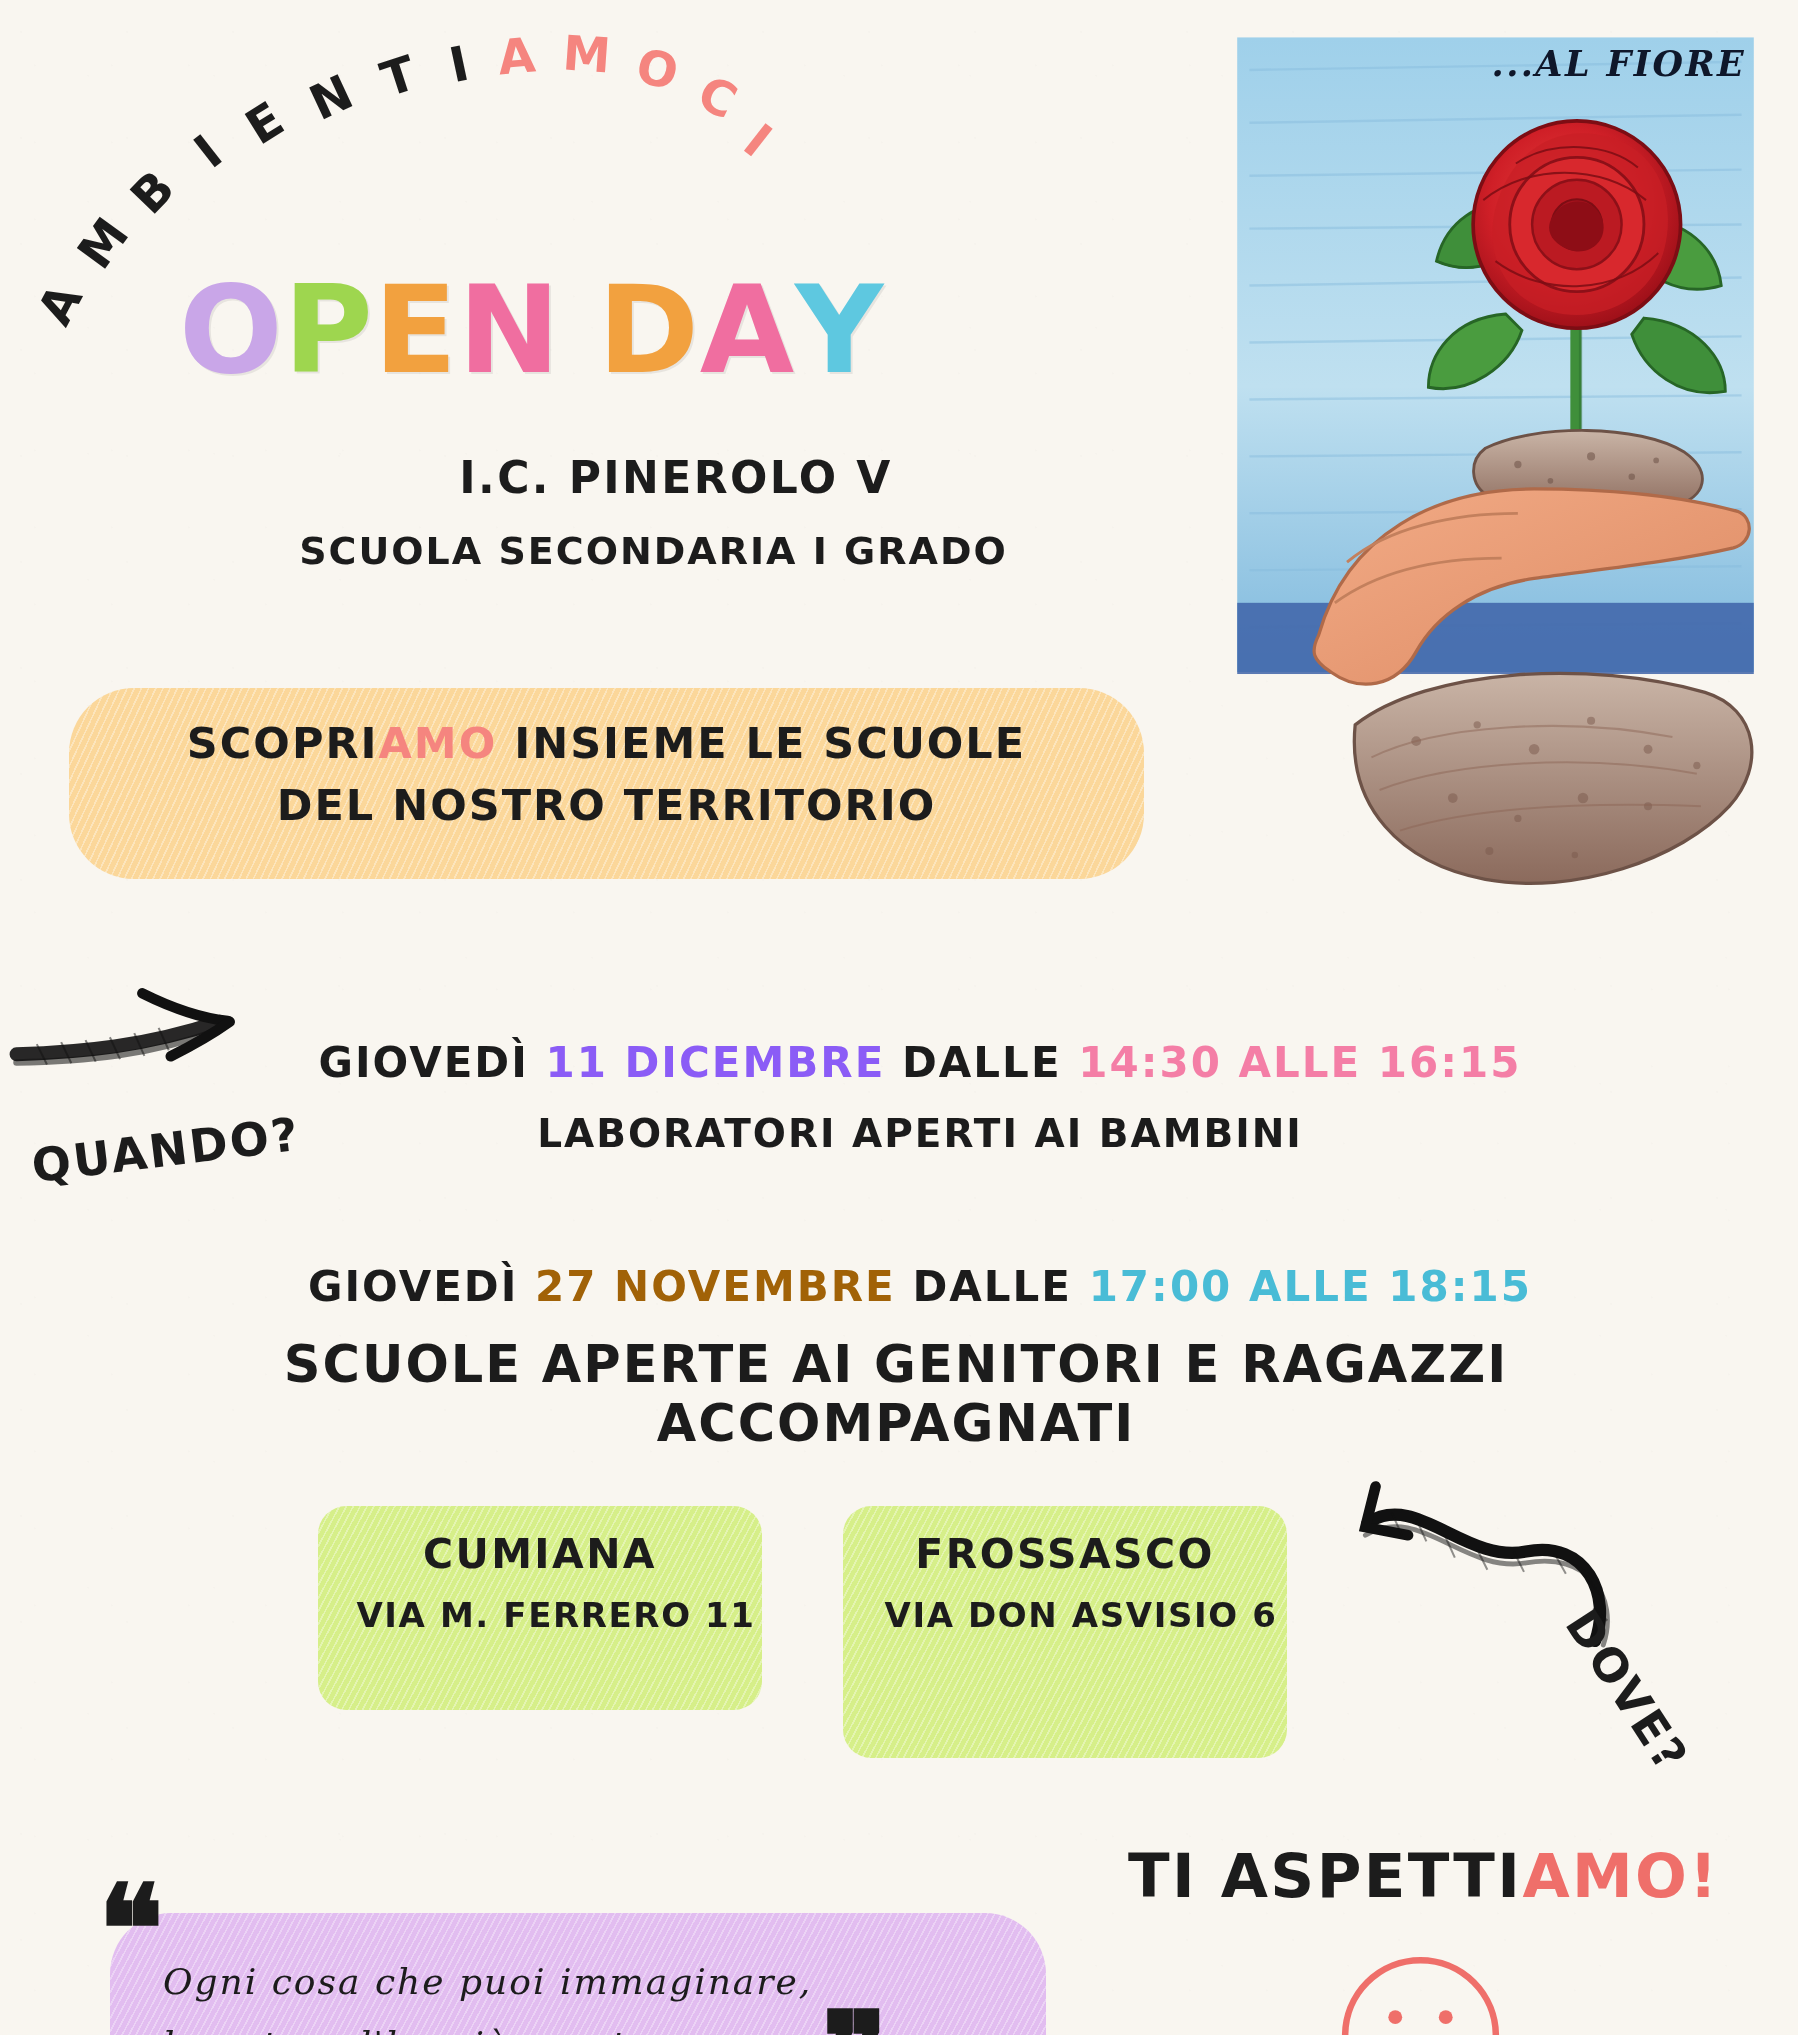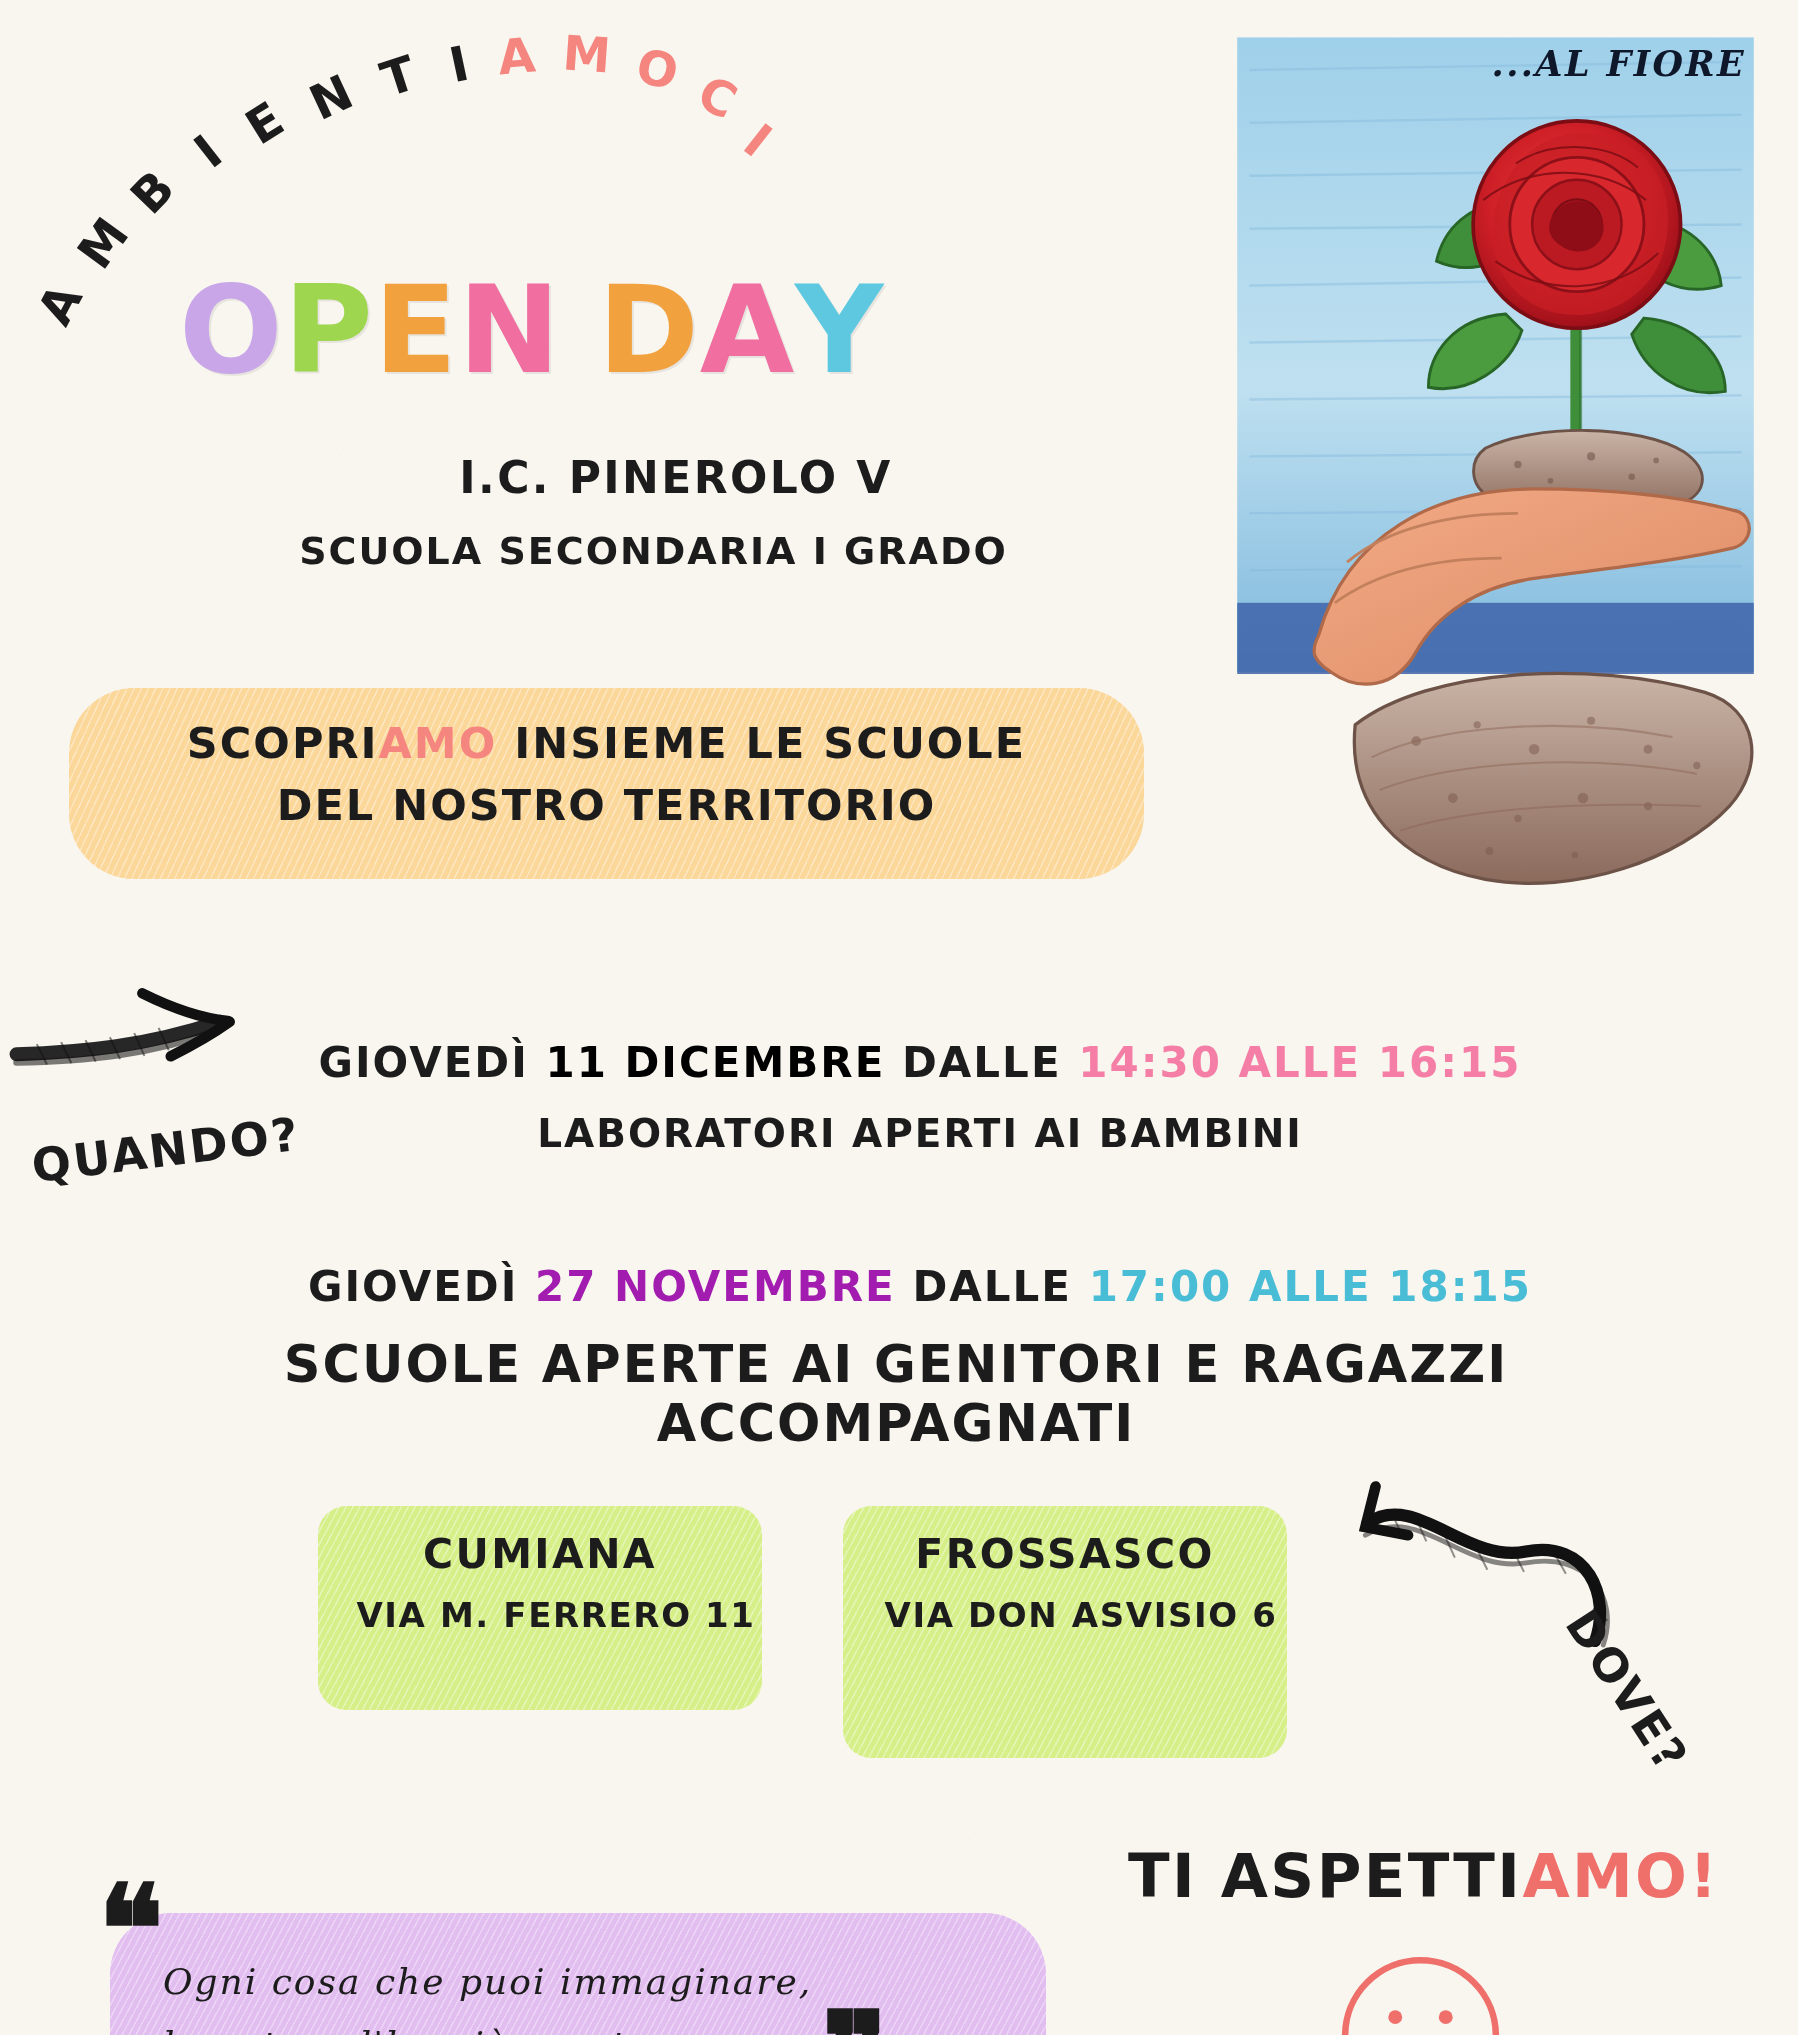--- a/index.html
+++ b/index.html
@@ -154,23 +154,23 @@
     text-align: center;
     font-family: "DejaVu Sans", sans-serif;
     font-weight: 700;
     letter-spacing: 2px;
     color: #1c1c1c;
   }
   .d1 { left: 228px; top: 1038px; font-size: 42px; }
   .d1s { left: 228px; top: 1111px; font-size: 39px; }
   .d2 { left: 228px; top: 1262px; font-size: 42px; }
   .d2s { left: 204px; top: 1335px; font-size: 51px; }
-  .c-violet { color: #000000; }
+  .c-violet { color: #8b5cf6; }
   .c-pink { color: #f47ea6; }
-  .c-green { color: #a21caf; }
+  .c-green { color: #a16207; }
   .c-cyan { color: #49bcd6; }
 
   
   .place {
     position: absolute;
     background: #d6ef89;
     border-radius: 28.5px;
     background-image: repeating-linear-gradient(118deg, rgba(255,255,255,0.35) 0 1.6px, rgba(0,0,0,0) 1.6px 6.1px);
     text-align: center;
     padding-top: 24.4px;

